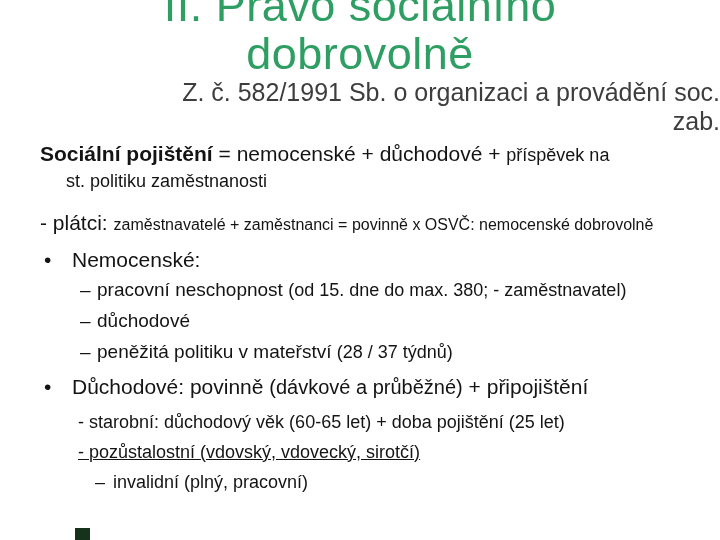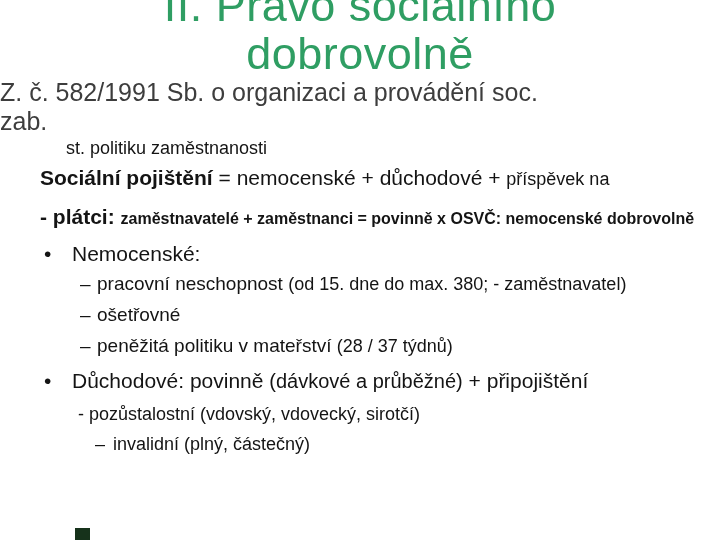--- a/index.html
+++ b/index.html
@@ -22,44 +22,44 @@
   .title {
     margin-top: -18px;
     text-align: center;
     font-size: 45px;
     line-height: 48px;
     font-weight: 400;
     color: var(--title-green, #2f9e63);
     letter-spacing: 0.5px;
   }
   .subtitle {
-    text-align: left;
+    text-align: right;
     font-size: 25px;
     line-height: 29px;
     color: var(--subtitle-gray, #3d3d3d);
   }
   .p, .row { color: var(--text-black, #141414); }
   .intro1 { margin: 4px 0 0 40px; line-height: 27px; }
   .intro2 { margin-left: 66px; line-height: 24px; }
-  .payers { margin: 11px 0 0 40px; line-height: 26px; font-weight: bold; }
+  .payers { margin: 17px 0 0 40px; line-height: 26px; }
   .row { display: flex; align-items: baseline; }
   .row-l1 { margin-left: 44px; line-height: 27px; }
   .row-l1 .marker { flex: 0 0 28px; }
   .row-l2 { margin-left: 80px; line-height: 24px; }
   .row-l2 .marker { flex: 0 0 17px; }
   .row-l2b { margin-left: 78px; line-height: 23px; }
   .row-l2c { margin-left: 95px; line-height: 24px; }
   .row-l2c .marker { flex: 0 0 18px; }
   .mt-nem { margin-top: 8px; }
   .mt-prac { margin-top: 5px; }
   .mt-oset { margin-top: 6px; }
   .mt-pen { margin-top: 6px; }
   .mt-duch { margin-top: 8px; }
   .mt-star { margin-top: 9px; }
-  .mt-poz { margin-top: 7px; }
+  .mt-poz { margin-top: 7px; text-decoration: underline; }
   .mt-inv { margin-top: 6px; }
   .b { font-weight: bold; }
   .sz21 { font-size: 21px; }
   .sz19 { font-size: 19px; }
   .sz18 { font-size: 18px; }
   .sz17 { font-size: 20px; margin-top: 18px; }
   .sz16 { font-size: 16px; }
   .sz15 { font-size: 18px; }
   .footer-square {
     position: absolute;
@@ -78,55 +78,58 @@
   <div class="title">
     <div>II. Právo sociálního</div>
     <div>dobrovolně</div>
   </div>
 
   <div class="subtitle">
     <div>Z. č. 582/1991 Sb. o organizaci a provádění soc.</div>
     <div>zab.</div>
   </div>
 
+  <div class="p intro1"><span class="b sz21">Sociální pojištění</span><span class="sz21"> = nemocenské + důchodové + </span><span class="sz18">příspěvek na</span></div>
   <div class="p intro2 sz18">st. politiku zaměstnanosti</div>
-  <div class="p intro1"><span class="b sz21">Sociální pojištění</span><span class="sz21"> = nemocenské + důchodové + </span><span class="sz18">příspěvek na</span></div>
 
   <div class="p payers"><span class="sz21">- plátci: </span><span class="sz16">zaměstnavatelé + zaměstnanci = povinně x OSVČ: nemocenské dobrovolně</span></div>
 
   <div class="row row-l1 mt-nem">
     <span class="marker sz21">•</span>
     <span class="sz21">Nemocenské:</span>
   </div>
 
   <div class="row row-l2 mt-prac">
     <span class="marker sz19">–</span>
     <span><span class="sz19">pracovní neschopnost </span><span class="sz15">(od 15. dne do max. 380; - zaměstnavatel)</span></span>
   </div>
 
   <div class="row row-l2 mt-oset">
     <span class="marker sz19">–</span>
-    <span><span class="sz19">ošetřovné</span><span class="sz15"></span></span>
+    <span><span class="sz19">důchodové</span><span class="sz15"></span></span>
   </div>
 
   <div class="row row-l2 mt-pen">
     <span class="marker sz19">–</span>
     <span><span class="sz19">peněžitá politiku v mateřství </span><span class="sz15">(28 / 37 týdnů)</span></span>
   </div>
 
   <div class="row row-l1 mt-duch">
     <span class="marker sz21">•</span>
     <span><span class="sz21">Důchodové: povinně </span><span class="sz17">(dávkové a průběžné)</span><span class="sz21"> + připojištění</span></span>
   </div>
 
+  <div class="row row-l2b mt-star">
+    <span><span class="sz18">- starobní: </span><span class="sz15">důchodový věk (60-65 let) + doba pojištění (25 let)</span></span>
+  </div>
 
   <div class="row row-l2b mt-poz">
     <span><span class="sz18">- pozůstalostní </span><span class="sz15">(vdovský, vdovecký, sirotčí)</span></span>
   </div>
 
   <div class="row row-l2c mt-inv">
     <span class="marker sz18">–</span>
-    <span><span class="sz18">invalidní </span><span class="sz15">(plný, částečný)</span></span>
+    <span><span class="sz18">invalidní </span><span class="sz15">(plný, pracovní)</span></span>
   </div>
 
   <div class="footer-square"></div>
 
 </div>
 
 </body></html>

